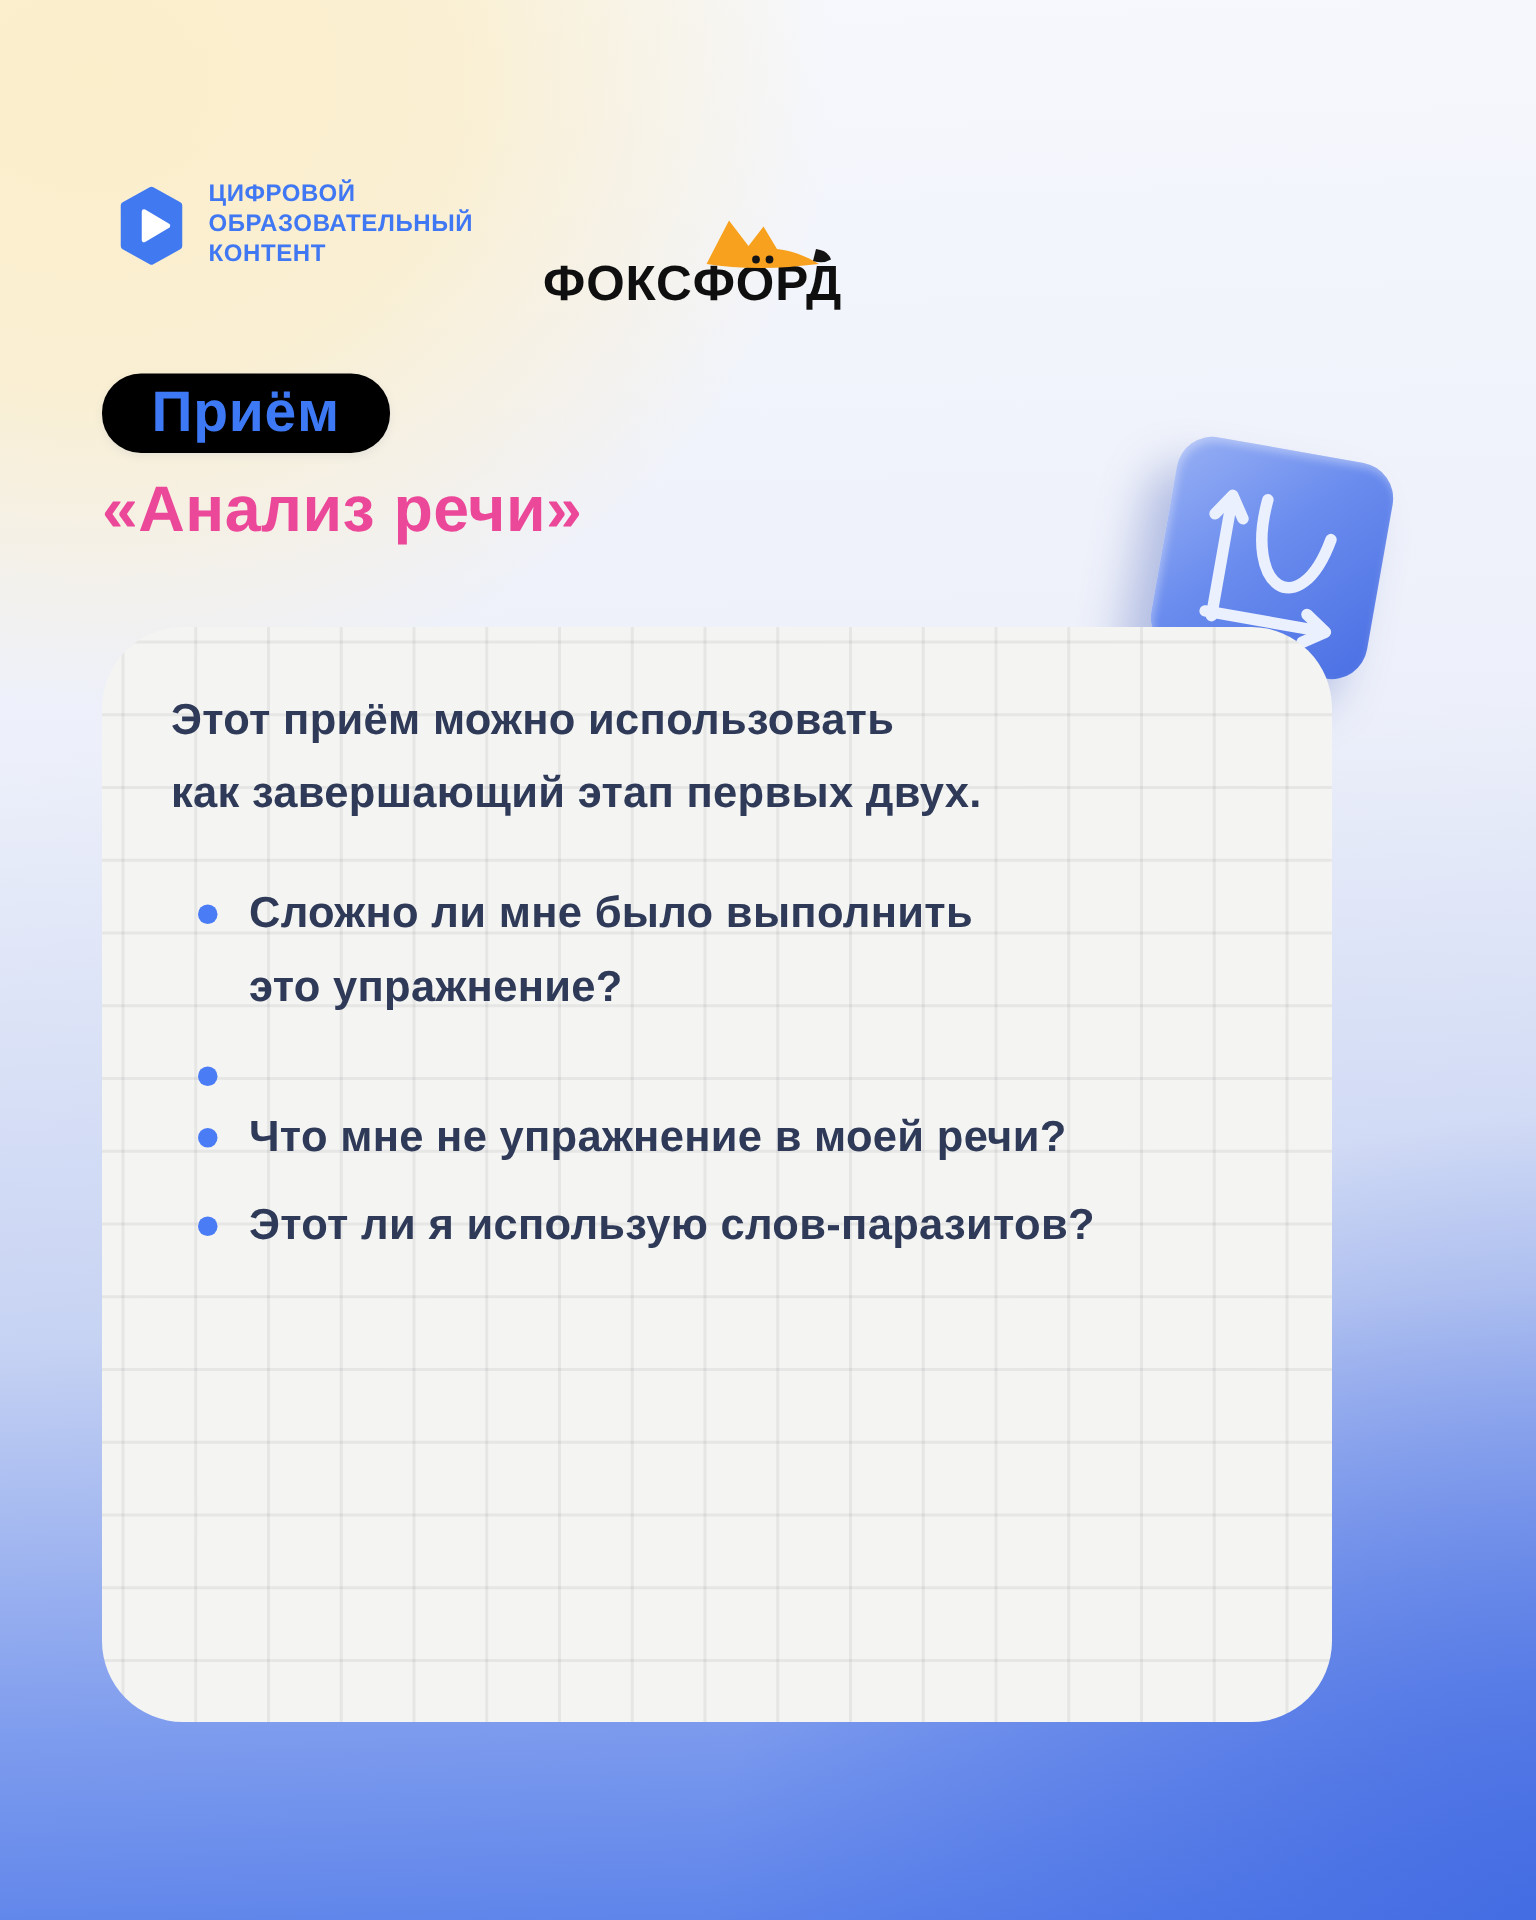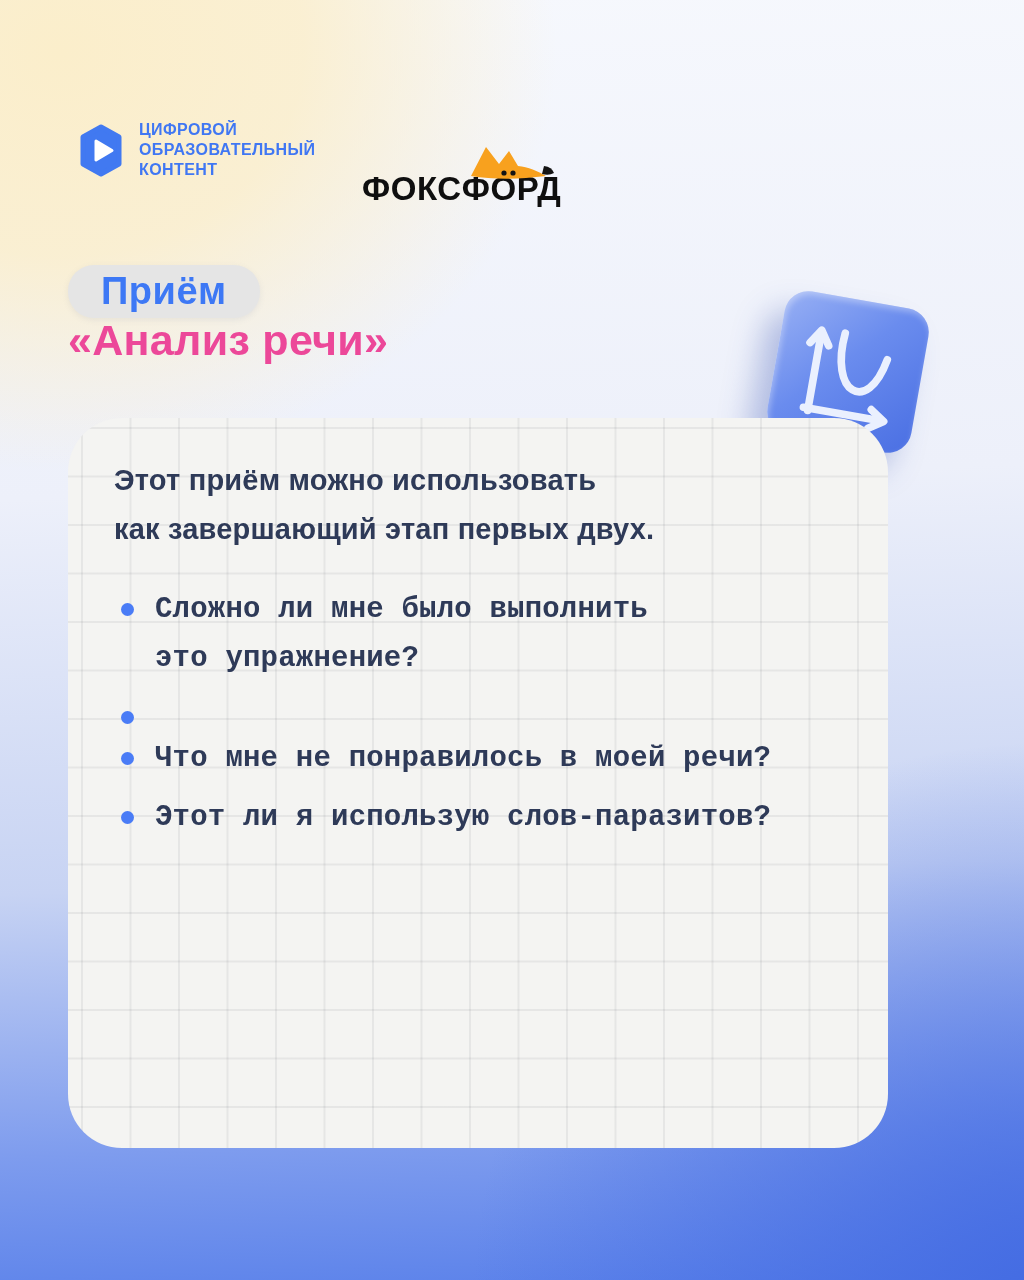--- a/index.html
+++ b/index.html
@@ -21,22 +21,22 @@
   .dec-logo svg{width:46px;height:53px;display:block;}
   .dec-logo .lines{
     font-size:16px;line-height:20px;font-weight:700;color:#4077F3;
     letter-spacing:0.4px;white-space:pre-line;text-transform:uppercase;
   }
   .foxford{position:absolute;left:362px;top:134px;margin-top:36px;}
   .foxford .fx-text{font-size:33px;font-weight:800;color:#0F0F0F;letter-spacing:0.6px;}
   .fox-svg{position:absolute;left:104px;top:-27px;width:90px;height:36px;}
   
   .badge{
-    position:absolute;left:68px;top:249px;background:#e5e5e5;border-radius:26px;
-    padding:5px 33px;box-shadow:0 2px 6px rgba(90,110,160,0.10);margin-top:16px;
+    position:absolute;left:68px;top:249px;background:#000000;border-radius:26px;
+    padding:5px 33px;box-shadow:0 2px 6px rgba(90,110,160,0.10);
   }
   .badge span{font-size:38px;font-weight:800;color:#3D78F5;letter-spacing:0.5px;}
   .heading{
     position:absolute;left:68px;top:316px;font-size:43px;font-weight:800;
     color:#ec4899;letter-spacing:0.3px;
   }
   
   .tile{
     position:absolute;left:775px;top:299px;width:146px;height:146px;border-radius:24px;
     transform:rotate(10deg);
@@ -52,21 +52,21 @@
     background-image:
       linear-gradient(rgba(40,44,60,0.07) 2px, transparent 2px),
       linear-gradient(90deg, rgba(40,44,60,0.07) 2px, transparent 2px);
     background-size:48.5px 48.5px;background-position:13px 9px;
     padding:38px 52px 0 46px;box-sizing:border-box;
   }
   .card p{
     margin:0 0 31px 0;font-size:29px;line-height:49px;font-weight:700;
     color:#2E3A58;white-space:pre-line;letter-spacing:0.2px;
   }
-  .card ul{list-style:none;margin:1px;padding:0;font-family:Liberation Mono, monospace;}
+  .card ul{list-style:none;margin:12px;padding:0;}
   .card li{
     display:flex;gap:21px;margin-bottom:10px;
     font-size:29px;line-height:49px;font-weight:700;color:#2E3A58;letter-spacing:0.2px;
   }
   .card li .dot{flex:none;width:13px;height:13px;border-radius:50%;background:#4A7CF6;margin:18px 0 0 6px;}
   .card li .txt{white-space:pre-line;}
 </style>
 </head>
 <body>
 
@@ -118,20 +118,20 @@
     <li>
       <span class="dot"></span>
       <span class="txt">Сложно ли мне было выполнить
 это упражнение?</span>
     </li>
     <li>
       <span class="dot"></span>
     </li>
     <li>
       <span class="dot"></span>
-      <span class="txt">Что мне не понравилось в моей речи?</span>
+      <span class="txt">Что мне не упражнение в моей речи?</span>
     </li>
     <li>
       <span class="dot"></span>
       <span class="txt">Этот ли я использую слов-паразитов?</span>
     </li>
   </ul>
 </div>
 
 </body></html>

